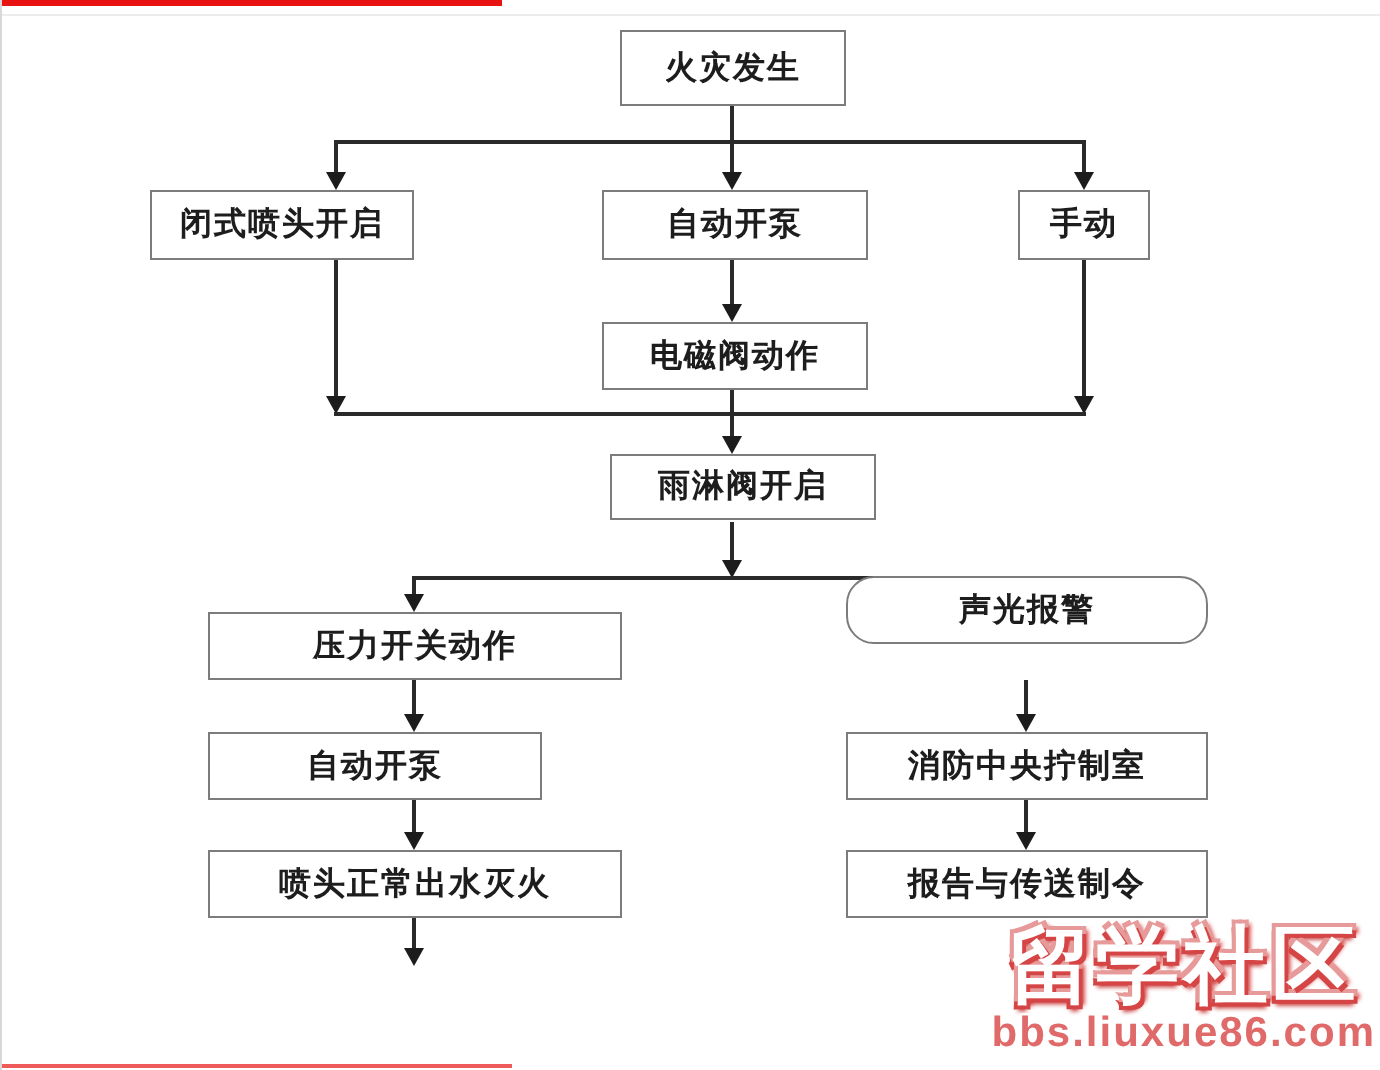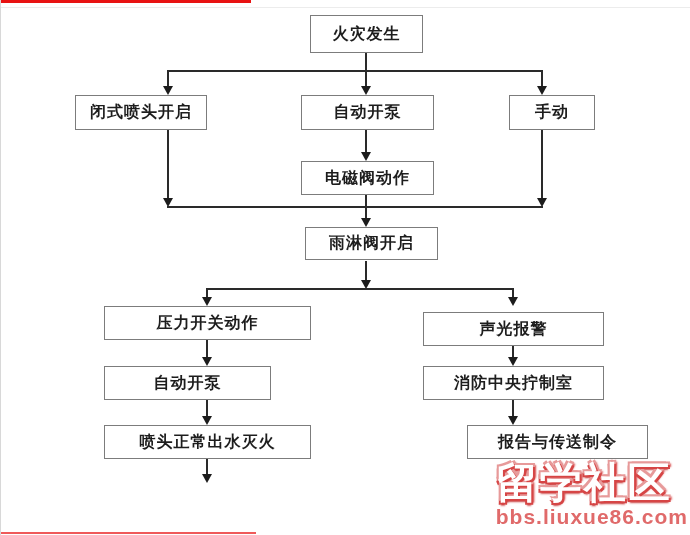--- a/index.html
+++ b/index.html
@@ -17,30 +17,30 @@
   .node {
     position:absolute; background:#fff; border:1px solid #7c7c7c;
     display:flex; align-items:center; justify-content:center;
     font-size:16px; font-weight:bold; color:#1d1d1d; letter-spacing:1px;
     z-index:2;
   }
   
   #n-fire            { left:309px; top:15px;  width:113px; height:38px; }
   #n-closed          { left:74px;  top:95px;  width:132px; height:35px; }
   #n-detector        { left:300px; top:95px;  width:133px; height:35px; }
-  #n-manual          { left:508px; top:95px;  width:86px;  height:35px; }
+  #n-manual          { left:508px; top:95px;  width:66px;  height:35px; }
   #n-solenoid        { left:300px; top:161px; width:133px; height:34px; }
   #n-deluge          { left:304px; top:227px; width:133px; height:33px;text-align:center; }
   #n-pressure        { left:103px; top:306px; width:207px; height:34px; }
   #n-autopump        { left:103px; top:366px; width:167px; height:34px; }
   #n-spray           { left:103px; top:425px; width:207px; height:34px; }
   #n-stoppump        { left:103px; top:483px; width:207px; height:35px; }
-  #n-alarm           { left:422px; top:312px; width:181px; height:34px; }
+  #n-alarm           { left:422px; top:288px; width:181px; height:34px;border-radius:14px; }
   #n-controlroom     { left:422px; top:366px; width:181px; height:34px;text-align:right; }
-  #n-report          { left:422px; top:425px; width:181px; height:34px;margin-left:44px; }
+  #n-report          { left:422px; top:425px; width:181px; height:34px; }
 
   .vl { position:absolute; width:2px; background:#2a2a2a; z-index:1; }
   .hl { position:absolute; height:2px; background:#2a2a2a; z-index:1; }
   .arr {
     position:absolute; width:0; height:0; z-index:1;
     border-left:5px solid transparent; border-right:5px solid transparent;
     border-top:9px solid #1c1c1c;
   }
 
   
@@ -73,21 +73,21 @@
   #c-auto-spray     { left:205px; top:400px; height:16px; }
   #a-spray          { left:201px; top:416px; }
   #c-spray-stop     { left:205px; top:459px; height:15px; }
   #a-stop           { left:201px; top:474px; }
   #c-alarm-ctrl     { left:511px; top:340px; height:17px; }
   #a-ctrl           { left:507px; top:357px; }
   #c-ctrl-report    { left:511px; top:400px; height:16px; }
   #a-report         { left:507px; top:416px; }
 
   
-  #watermark { position:absolute; right:2px; bottom:8px; text-align:left; z-index:3; line-height:1;margin-top:29px; }
+  #watermark { position:absolute; right:2px; bottom:8px; text-align:center; z-index:3; line-height:1;margin-top:29px; }
   #wm-title {
     font-size:42px; font-weight:bold; color:#ffffff; letter-spacing:2px;
     text-shadow:
       2px 2px 0 #d64545, -2px -2px 0 #e79a9a, 2px -2px 0 #e79a9a,
       -2px 2px 0 #d64545, 0 3px 2px #c94040, 3px 0 2px #d64545;
   }
   #wm-url {
     margin-top:2px; font-size:21px; font-weight:bold; color:#e06a6a; letter-spacing:1px;
     text-shadow:1px 1px 0 #ffffff, -1px -1px 0 #ffffff, 1px -1px 0 #ffffff, -1px 1px 0 #ffffff;
   }

